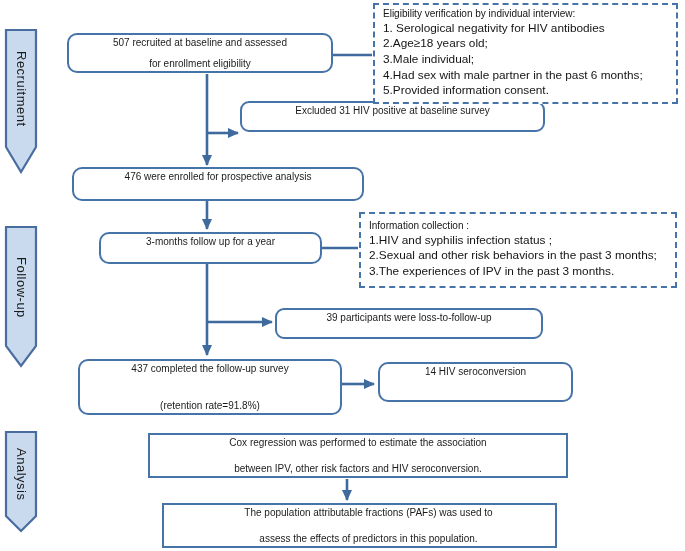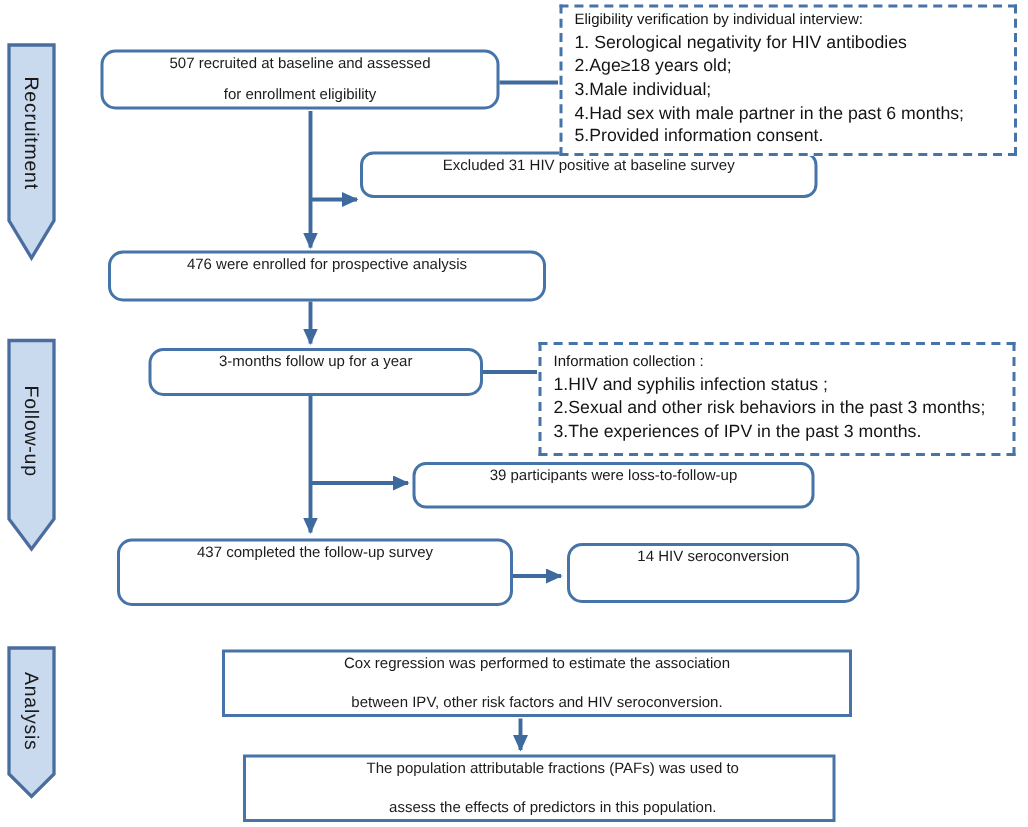--- a/index.html
+++ b/index.html
@@ -41,27 +41,27 @@
   #label-followup    .vtext { height:124px; }
   #label-analysis    { top:430px; height:103px; }
   #label-analysis    .vtext { height:89px; }
 
   
   #box-recruited      { left:67px;  top:33px;  width:266px; height:40px; }
   #box-excluded       { left:240px; top:101px; width:305px; height:31px; border-radius:9px; }
   #box-enrolled       { left:72px;  top:167px; width:292px; height:34px; }
   #box-followup-sched { left:99px;  top:232px; width:223px; height:32px;border-radius:10px; }
   #box-loss           { left:275px; top:308px; width:268px; height:31px; border-radius:9px; }
-  #box-completed      { left:78px;  top:359px; width:264px; height:45px; }
+  #box-completed      { left:78px;  top:359px; width:264px; height:56px; }
   #box-sero           { left:378px; top:362px; width:195px; height:40px; }
   #box-cox            { left:148px; top:433px; width:420px; height:45px; }
   #box-paf            { left:162px; top:503px; width:395px; height:45px;padding-left:22px; }
 
   #note-eligibility   { left:373px; top:3px;   width:305px; height:101px; }
-  #note-information   { left:359px; top:212px; width:318px; height:76px;margin-top:16px;  }
+  #note-information   { left:359px; top:212px; width:318px; height:76px;  }
 </style>
 </head>
 <body>
 
 <div class="stage">
 
   <svg class="connectors" width="685" height="551" viewBox="0 0 685 551">
     <defs>
       <marker id="arr" markerUnits="userSpaceOnUse" markerWidth="14" markerHeight="12" refX="10" refY="5" orient="auto">
         <path d="M0,0 L11,5 L0,10 z" fill="#3f6a9e"></path>
@@ -117,20 +117,21 @@
   <div class="flowbox" id="box-followup-sched">
     <div class="ln">3-months follow up for a year</div>
   </div>
 
   <div class="flowbox" id="box-loss">
     <div class="ln">39 participants were loss-to-follow-up</div>
   </div>
 
   <div class="flowbox" id="box-completed">
     <div class="ln">437 completed the follow-up survey</div>
+    <div class="ln">(retention rate=91.8%)</div>
   </div>
 
   <div class="flowbox" id="box-sero">
     <div class="ln">14 HIV seroconversion</div>
   </div>
 
   <div class="flowbox square" id="box-cox">
     <div class="ln">Cox regression was performed to estimate the association</div>
     <div class="ln">between IPV, other risk factors and HIV seroconversion.</div>
   </div>

